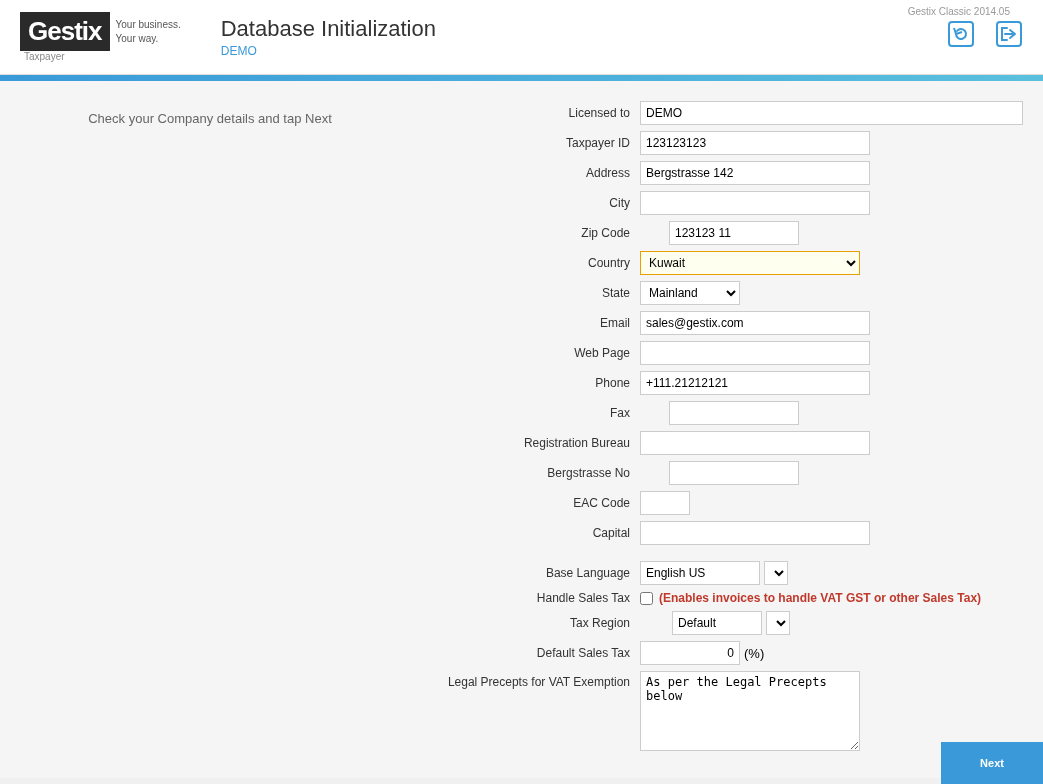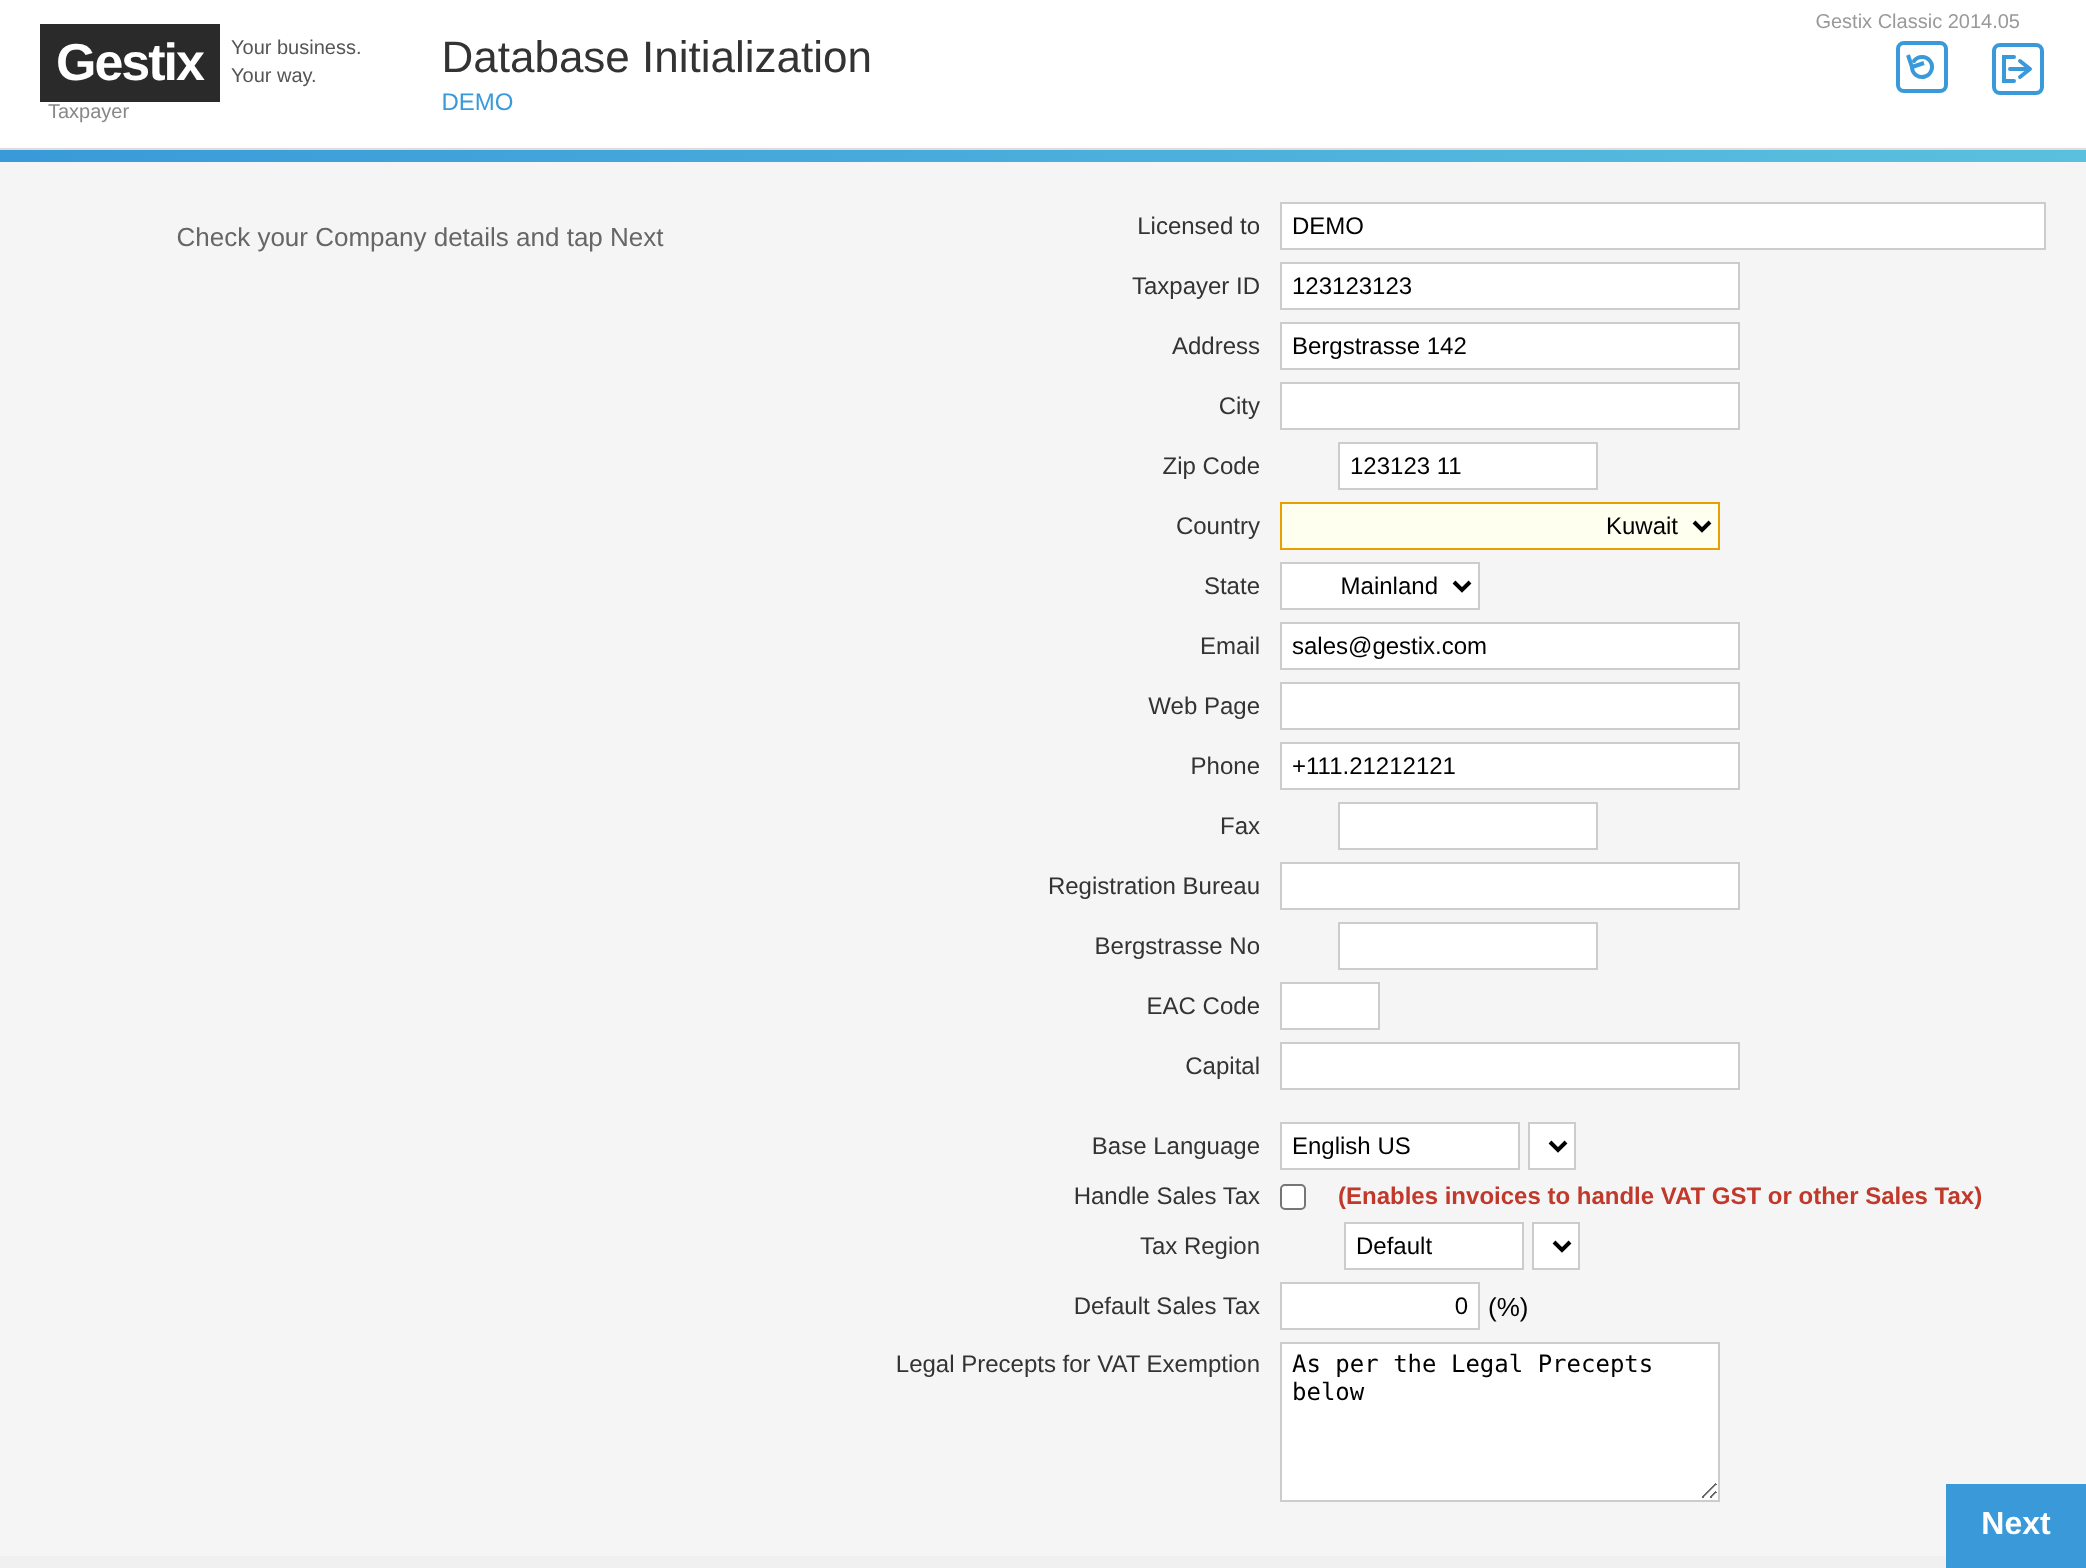--- a/index.html
+++ b/index.html
@@ -126,21 +126,20 @@
       height: 24px;
     }
     .input-short { width: 130px; margin-left: 29px; }
     .input-medium { width: 230px; }
     .input-long { width: 400px; }
     .input-xshort { width: 50px; }
 
     select.form-input {
       padding: 2px 4px;
       height: 24px;
-      text-align: right;
     }
     .country-select {
       width: 220px;
       border-color: #e8a000;
       background: #fffff0;
     }
     .state-wrapper {
       display: flex;
       align-items: center;
       gap: 4px;
@@ -156,21 +155,21 @@
       gap: 4px;
     }
     .lang-input {
       width: 120px;
     }
 
     
     .checkbox-row {
       display: flex;
       align-items: center;
-      gap: 16px;
+      gap: 6px;
     }
     .vat-note {
       color: #c0392b;
       font-weight: bold;
       font-size: 12px;
     }
 
     
     .tax-region-wrapper {
       display: flex;
@@ -195,25 +194,25 @@
       width: 220px;
       resize: vertical;
       vertical-align: top;
     }
 
     
     #next-button {
       position: fixed;
       bottom: 0;
       right: 0;
-      width: 70px;
+      width: 102px;
       height: 42px;
       background: #3a9ad9;
       color: #fff;
-      font-size: 16px;
+      font-size: 11px;
       border: none;
       cursor: pointer;
       font-weight: bold;
     }
 
     
     #form-panel::-webkit-scrollbar { width: 6px; }
     #form-panel::-webkit-scrollbar-thumb { background: #bbb; border-radius: 3px; }
   </style>
 </head>

